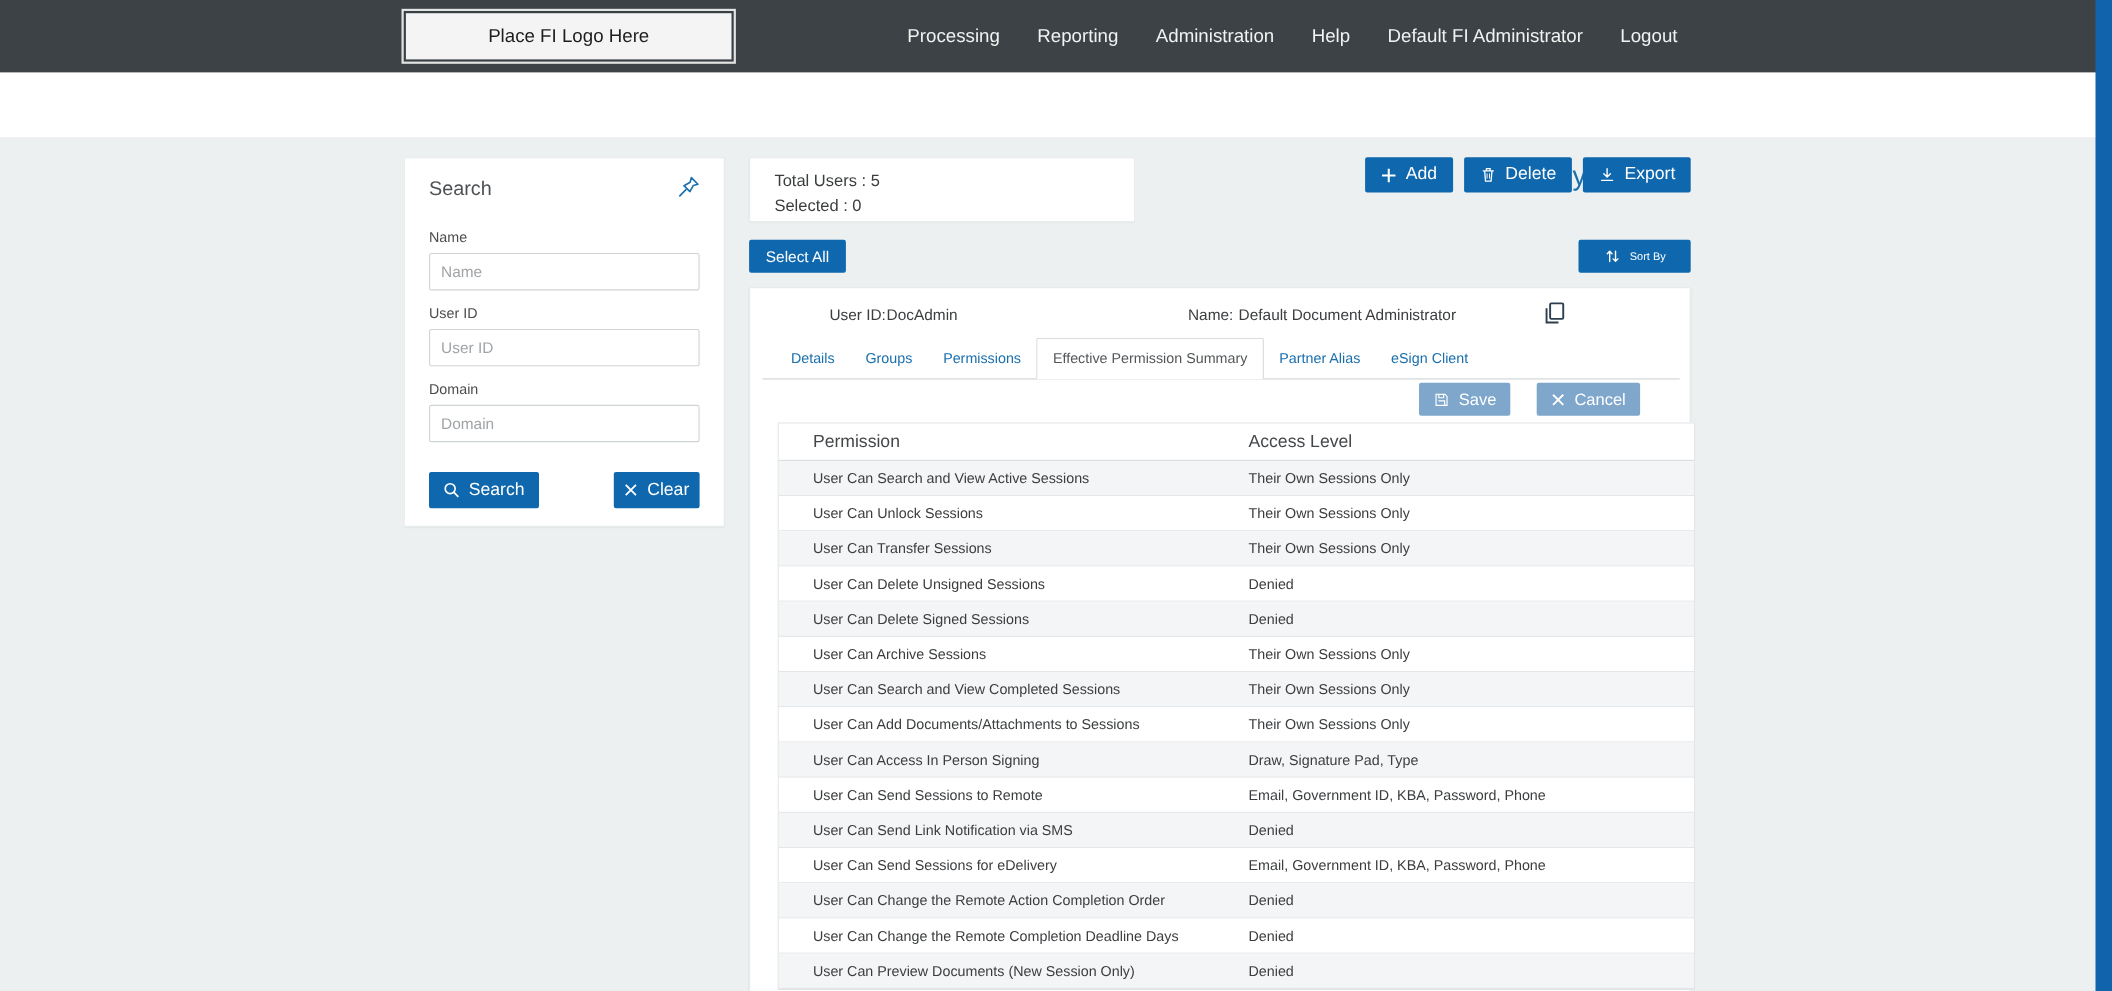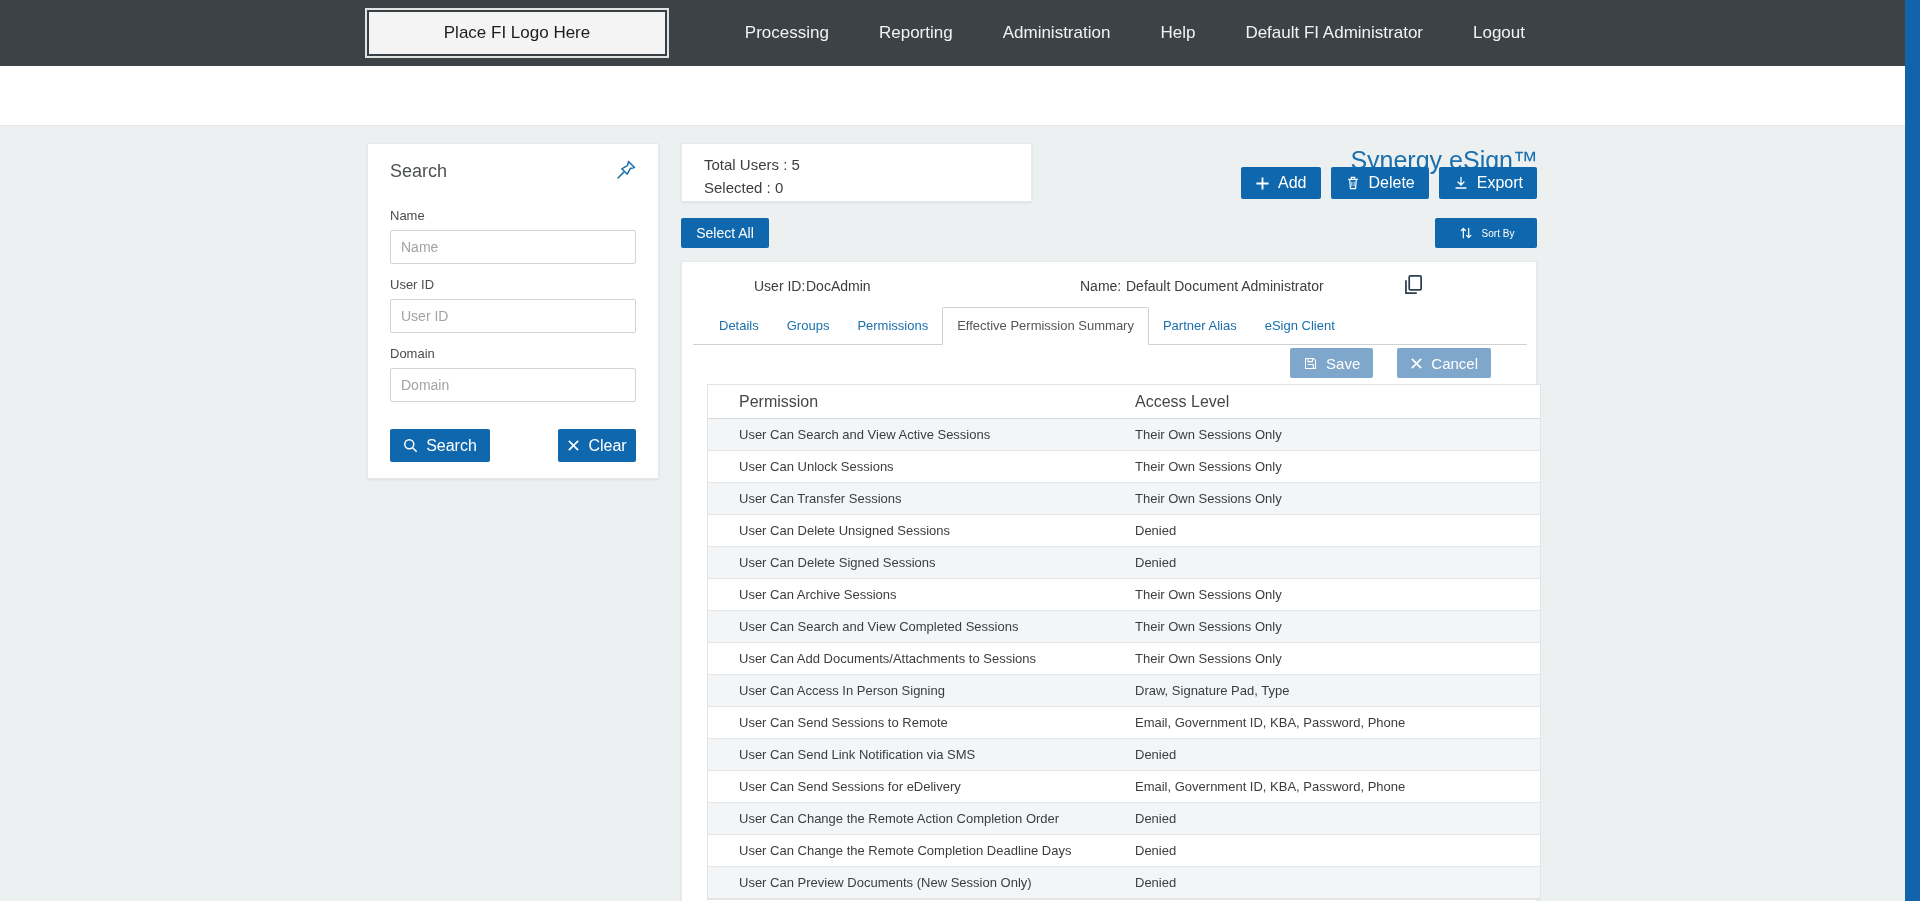--- a/index.html
+++ b/index.html
@@ -19,21 +19,21 @@
   }
   .logo-box {
     position:absolute; left:367px; top:10px; width:300px; height:46px;
     background:#f4f4f4; border:2px solid #3a3f44;
     box-shadow:0 0 0 2px rgba(255,255,255,.85);
     display:flex; align-items:center; justify-content:center;
     font-size:17px; color:#1d1d1d;
   }
   .top-nav {
     position:absolute; right:395px; top:0; height:66px;
-    display:flex; align-items:center; gap:50px;
+    display:flex; align-items:center; gap:34px;
   }
   .nav-item { color:#f1f2f2; font-size:17px; cursor:pointer; white-space:nowrap; }
 
   
   .subheader {
     position:absolute; left:0; top:66px; width:1920px; height:60px;
     background:#ffffff; border-bottom:1px solid #e4e6e7;
   }
   .app-icon {
     position:absolute; left:370px; top:81px; width:27px; height:27px;
@@ -70,21 +70,21 @@
   }
   .search-btn { position:absolute; left:22px; top:285px; width:100px; height:33px; }
   .clear-btn  { position:absolute; right:22px; top:285px; width:78px; height:33px; }
 
   
   .summary-card { position:absolute; left:681px; top:143px; width:351px; height:59px; padding:9px 22px; }
   .summary-line { font-size:15px; color:#3b3d3f; line-height:23px; }
 
   
   .action-row { position:absolute; top:143px; right:383px; display:flex; gap:10px; }
-  .action-row .btn { height:32px; padding:12px 14px;margin-top:24px; }
+  .action-row .btn { height:32px; padding:12px 14px; }
   .select-all-btn { position:absolute; left:681px; top:218px; width:88px; height:30px; font-size:14px; }
   .sort-by-btn { position:absolute; right:383px; top:218px; width:102px; height:30px; font-size:10px; }
 
   
   .main-card { position:absolute; left:681px; top:261px; width:856px; height:650px; }
   .user-meta { position:absolute; left:0; top:12px; width:100%; height:24px; font-size:14px; }
   .um-label { color:#3b3d3f; }
   .um-value { color:#3b3d3f; }
   .um-userid-label { position:absolute; left:72px; top:4px; }
   .um-userid-value { position:absolute; left:124px; top:4px; }

